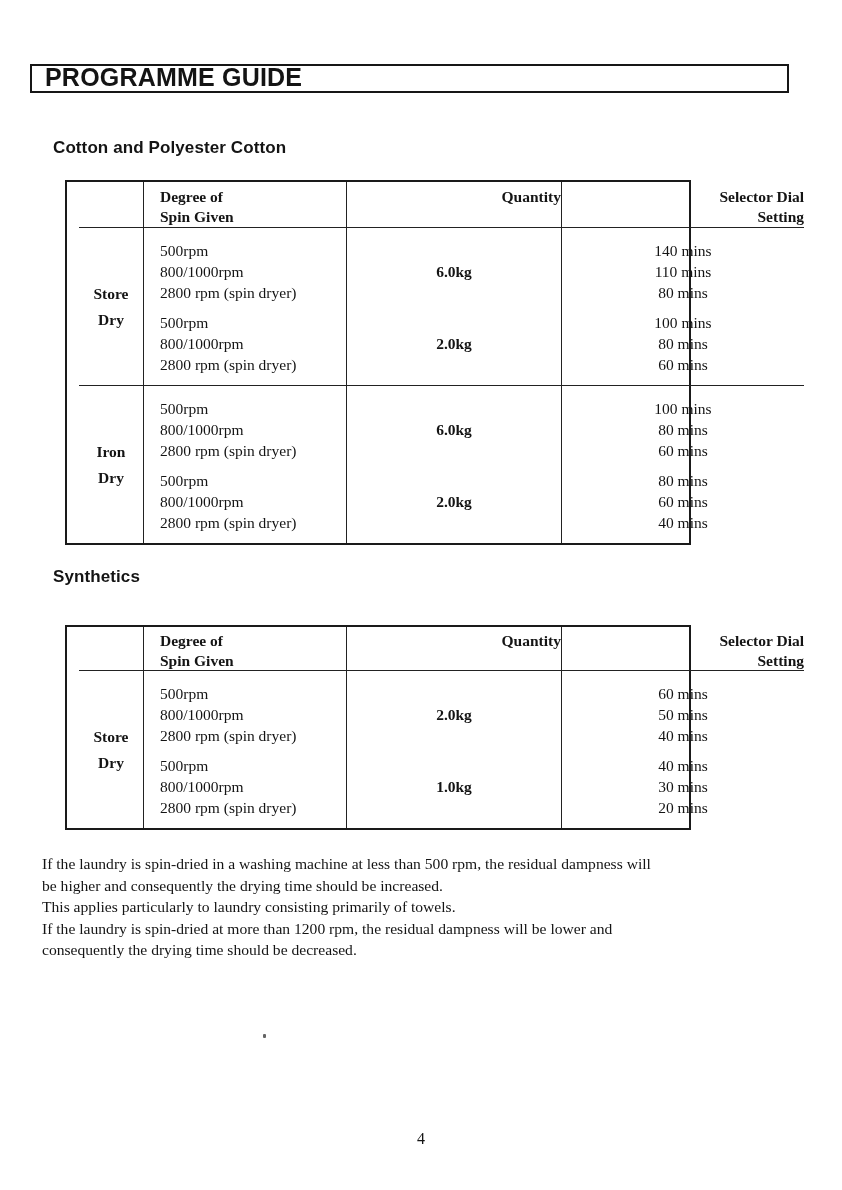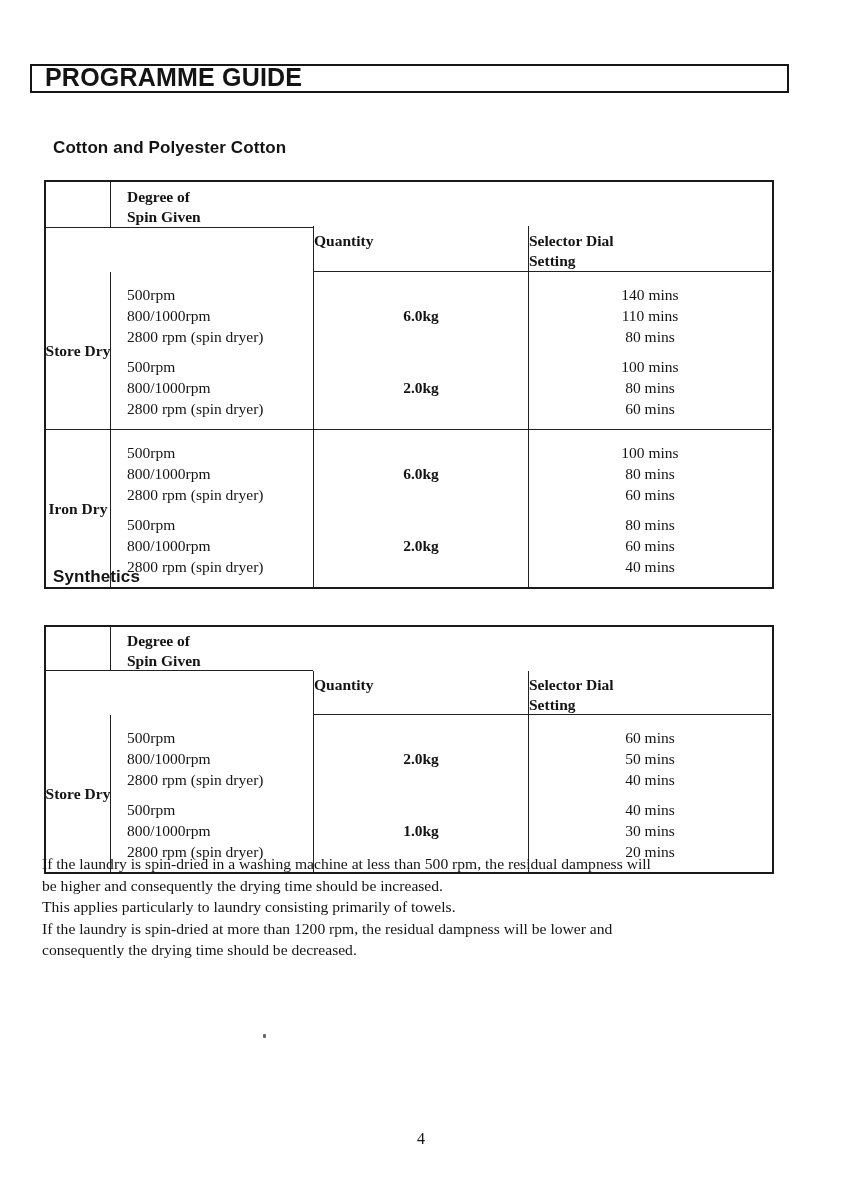--- a/index.html
+++ b/index.html
@@ -27,45 +27,46 @@
     padding-left:13px; padding-bottom:2px;
   }
 
   .section-heading {
     font-family:"Liberation Sans", sans-serif;
     font-weight:700; font-size:17px; letter-spacing:.1px;
   }
 
   
   .tbl {
-    left:44px; width:730px;
+    left:65px; width:626px;
     box-sizing:border-box;
     display:grid;
     grid-template-columns:64px 203px 215px 243px;
     border:2.5px solid #1a1a1a;
     background:#ffffff;
+    padding-left:12px;
   }
   .cell { box-sizing:border-box; font-size:15.5px; }
   .vline { border-left:1.5px solid #222; }
   .hline { border-top:1.5px solid #222; }
 
   .hc { font-weight:700; line-height:20px; padding-top:5px; height:46px; border-bottom:1.5px solid #222; }
   .hc.left { padding-left:16px; text-align:left; }
-  .hc.center { text-align:left;margin-top:44px; }
+  .hc.center { text-align:right; }
   .hc2 { height:44px; padding-top:4px; }
 
   .body-cell { padding-top:12px; padding-bottom:10px; }
   .group + .group { margin-top:9px; }
   .line { height:21px; line-height:21px; white-space:nowrap; }
   .spins-cell { padding-left:16px; }
   .qty-group { height:63px; display:flex; align-items:center; justify-content:center; font-weight:700; }
   .times-cell .line { text-align:center; }
 
   .label-cell {
-    display:flex; flex-direction:row; justify-content:center; align-items:center;
+    display:flex; flex-direction:column; justify-content:center; align-items:center;
     gap:4px; font-weight:700; line-height:22px; padding:0;
   }
 
   
   .notes { left:42px; top:853px; }
   .notes .note-line { font-size:15.6px; line-height:21.6px; white-space:nowrap; }
 
   .page-number {
     left:0; top:1130px; width:842px; text-align:center;
     font-size:16px;

